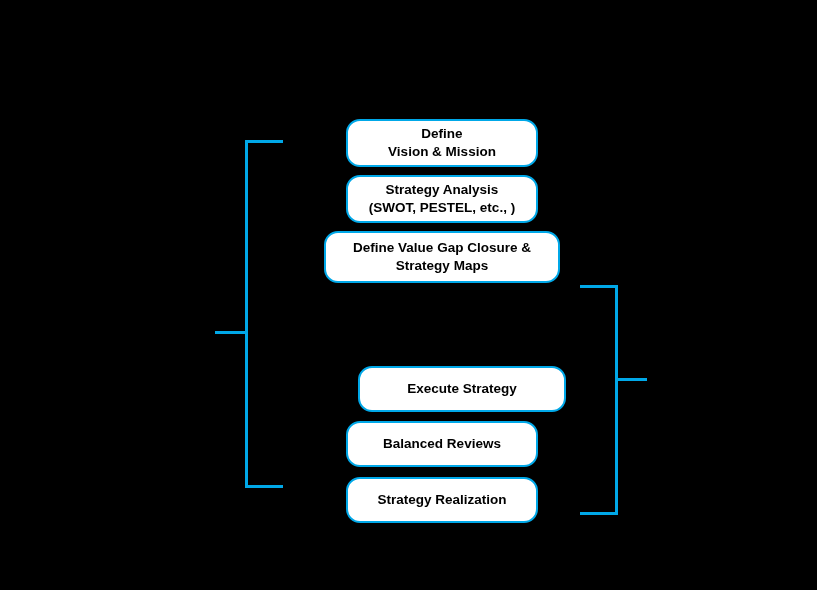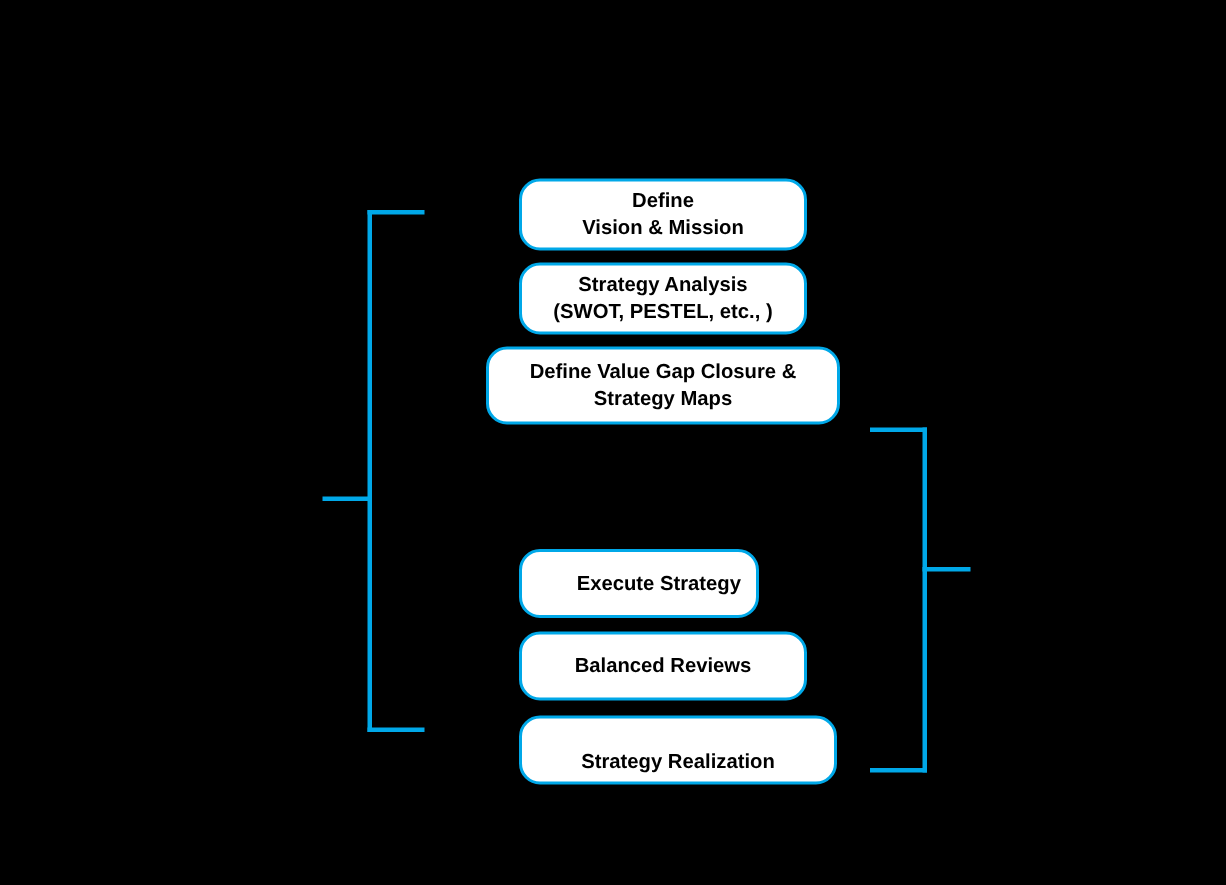--- a/index.html
+++ b/index.html
@@ -87,25 +87,25 @@
     <span class="label">Strategy Analysis
 (SWOT, PESTEL, etc., )</span>
   </div>
 
   <div class="node" style="left:294px; top:231px; width:236px; height:52px;">
     <span class="label">Define Value Gap Closure &amp;
 Strategy Maps</span>
   </div>
 
 
-  <div class="node" style="left:316px; top:366px; width:160px; height:46px;justify-content:flex-end;">
+  <div class="node" style="left:328px; top:366px; width:208px; height:46px;">
     <span class="label">Execute Strategy</span>
   </div>
 
   <div class="node" style="left:316px; top:421px; width:192px; height:46px;">
     <span class="label">Balanced Reviews</span>
   </div>
 
-  <div class="node" style="left:316px; top:477px; width:212px; height:46px;align-items:flex-end;">
+  <div class="node" style="left:316px; top:477px; width:192px; height:46px;">
     <span class="label">Strategy Realization</span>
   </div>
 
 </div>
 
 </body></html>

